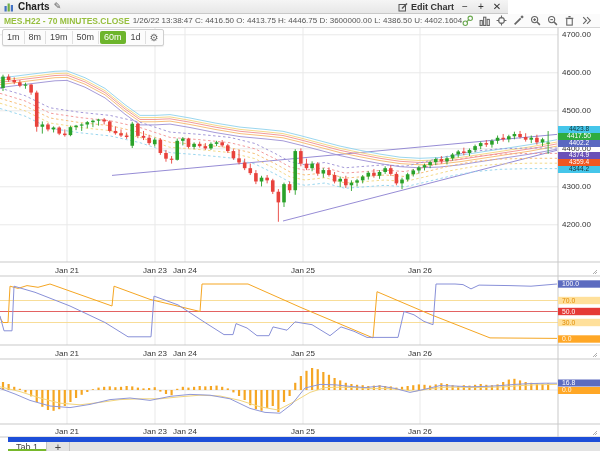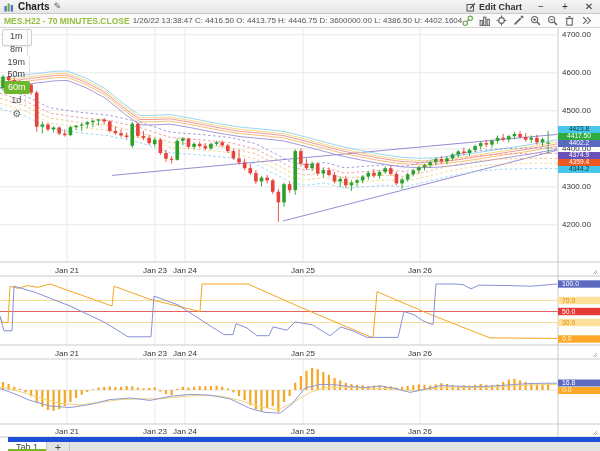--- a/index.html
+++ b/index.html
@@ -1,29 +1,29 @@
 <!DOCTYPE html>
 <html><head>
 <meta charset="utf-8">
 <style>
   html,body{margin:0;padding:0;background:#d7d7d7;font-family:"Liberation Sans",sans-serif;}
   .window{position:relative;width:600px;height:451px;background:#fff;outline:1px solid #9a9a9a;overflow:hidden;}
-  .titlebar{position:absolute;top:0;left:0;width:600px;height:14px;background:linear-gradient(#f5f5f5,#e7e7e7);border-bottom:1px solid #c9c9c9;display:flex;box-sizing:border-box;z-index:5;}
+  .titlebar{position:absolute;top:0;left:0;width:508px;height:14px;background:linear-gradient(#f5f5f5,#e7e7e7);border-bottom:1px solid #c9c9c9;display:flex;box-sizing:border-box;z-index:5;}
   .titlebar .left{display:flex;align-items:center;gap:4px;padding-left:4px;flex:1;}
   .title-text{font-size:10px;font-weight:bold;color:#222;}
   .pencil{font-size:9px;color:#555;line-height:1;}
-  .titlebar .right{display:flex;align-items:center;gap:14px;padding-right:6px;}
+  .titlebar .right{display:flex;align-items:center;gap:6px;padding-right:6px;}
   .editchart{display:flex;align-items:center;gap:3px;font-size:9px;font-weight:bold;color:#333;cursor:default;}
   .winbtn{font-size:10px;color:#333;line-height:1;width:10px;text-align:center;}
   .quotebar{position:absolute;top:14px;left:0;width:600px;height:14px;background:#fbfbfb;border-bottom:1px solid #d6d6d6;display:flex;align-items:center;box-sizing:border-box;z-index:5;}
   .symbol{font-size:8.5px;font-weight:bold;color:#97bf3f;padding:0 3px 0 4px;white-space:nowrap;}
   .quote{font-size:8px;color:#555;white-space:nowrap;overflow:hidden;flex:1;}
   .qicons{display:flex;align-items:center;gap:6px;padding-right:8px;}
   .qicons .qi{width:11px;height:11px;display:flex;align-items:center;justify-content:center;}
-  .tfbar{position:absolute;top:29px;left:2px;height:15px;background:#fcfcfc;border:1px solid #cfcfcf;border-radius:2px;display:flex;align-items:center;z-index:4;box-shadow:0 1px 1px rgba(0,0,0,.08);flex-direction:column;}
+  .tfbar{position:absolute;top:29px;left:2px;height:15px;background:#fcfcfc;border:1px solid #cfcfcf;border-radius:2px;display:flex;align-items:center;z-index:4;box-shadow:0 1px 1px rgba(0,0,0,.08);}
   .tf{font-size:9px;color:#444;padding:1px 4px;border-right:1px solid #e0e0e0;line-height:1.2;}
   .tf:last-child{border-right:none;}
   .tf.active{background:#6db52c;color:#fff;border-radius:2px;margin:0 1px;border-right:none;}
   .tf.gear{font-size:10px;color:#666;border-right:none;}
   .tabbar{position:absolute;bottom:0;left:8px;width:600px;height:14px;background:#e3e3e3;border-top:5px solid #1d4ed8;display:flex;align-items:stretch;box-sizing:border-box;z-index:5;text-align:right;}
   .tab{background:#fff;border-right:1px solid #c6c6c6;font-size:9px;color:#444;display:flex;align-items:center;justify-content:center;width:38px;position:relative;}
   .tab .underline{position:absolute;bottom:0;left:0;width:100%;height:2px;background:#76b82a;}
   .addtab{width:22px;border-right:1px solid #c6c6c6;display:flex;align-items:center;justify-content:center;font-size:11px;color:#444;}
   svg text{font-family:"Liberation Sans",sans-serif;}
 </style>

